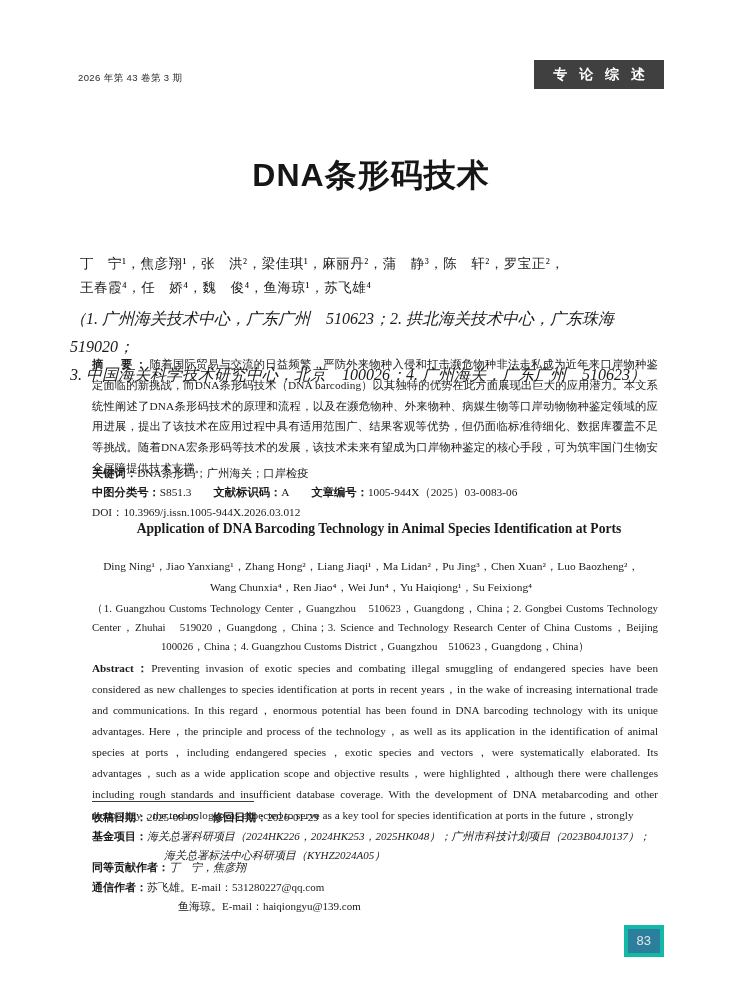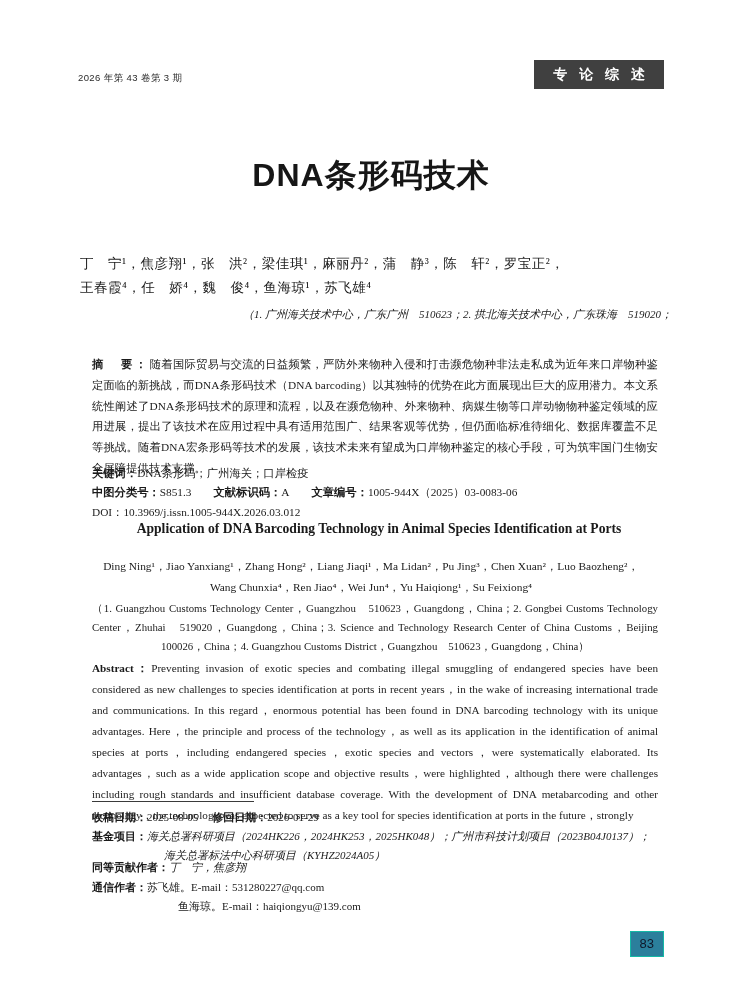--- a/index.html
+++ b/index.html
@@ -89,22 +89,22 @@
     line-height: 1.75;
     letter-spacing: 0.5px;
   }
   .authors-cn .ln { display: block; }
 
   .affil-cn {
     position: absolute;
     top: 305px;
     left: 70px;
     right: 70px;
-    text-align: right;
-    font-size: 11px;
+    text-align: left;
+    font-size: 16px;
     line-height: 1.75;
     font-style: italic;
   }
   .affil-cn .ln { display: block; }
 
   
   .abs-cn {
     position: absolute;
     top: 354px;
     left: 92px;
@@ -221,26 +221,26 @@
   }
   .notes-2 .it { font-style: italic; }
   .notes-2 .indent2 { padding-left: 86px; display: block; }
 
   
   .page-num {
     position: absolute;
     right: 78px;
     bottom: 42px;
     background: #2b7f9c;
-    color: #0f172a;
+    color: #e5e5e5;
     font-family: "Liberation Sans", "DejaVu Sans", sans-serif;
     font-size: 13px;
     padding: 5px 9px 6px 9px;
     line-height: 1;
-    border: 1px solid #14b8a6;
+    border: 4px solid #14b8a6;
   }
 </style>
 </head>
 <body>
 
 <div class="page">
 
   <div class="header">
     <div class="issue-line">2026 年第 43 卷第 3 期</div>
     <div class="section-badge">专 论 综 述</div>
@@ -250,20 +250,21 @@
     <div class="title-line1">DNA条形码技术</div>
   </div>
 
   <div class="authors-cn">
     <span class="ln">丁　宁¹，焦彦翔¹，张　洪²，梁佳琪¹，麻丽丹²，蒲　静³，陈　轩²，罗宝正²，</span>
     <span class="ln">王春霞⁴，任　娇⁴，魏　俊⁴，鱼海琼¹，苏飞雄⁴</span>
   </div>
 
   <div class="affil-cn">
     <span class="ln">（1. 广州海关技术中心，广东广州　510623；2. 拱北海关技术中心，广东珠海　519020；</span>
+    <span class="ln">3. 中国海关科学技术研究中心，北京　100026；4. 广州海关，广东广州　510623）</span>
   </div>
 
   <div class="abs-cn"><span class="lbl">摘　要：</span><span>随着国际贸易与交流的日益频繁，严防外来物种入侵和打击濒危物种非法走私成为近年来口岸物种鉴定面临的新挑战，而DNA条形码技术（DNA barcoding）以其独特的优势在此方面展现出巨大的应用潜力。本文系统性阐述了DNA条形码技术的原理和流程，以及在濒危物种、外来物种、病媒生物等口岸动物物种鉴定领域的应用进展，提出了该技术在应用过程中具有适用范围广、结果客观等优势，但仍面临标准待细化、数据库覆盖不足等挑战。随着DNA宏条形码等技术的发展，该技术未来有望成为口岸物种鉴定的核心手段，可为筑牢国门生物安全屏障提供技术支撑。</span></div>
 
   <div class="meta-cn">
     <span class="row"><b>关键词：</b><span>DNA条形码；广州海关；口岸检疫</span></span>
     <span class="row"><b>中图分类号：</b><span>S851.3</span><span class="gap"></span><b>文献标识码：</b><span>A</span><span class="gap"></span><b>文章编号：</b><span>1005-944X（2025）03-0083-06</span></span>
     <span class="row"><span>DOI：</span><span>10.3969/j.issn.1005-944X.2026.03.012</span></span>
   </div>
 

